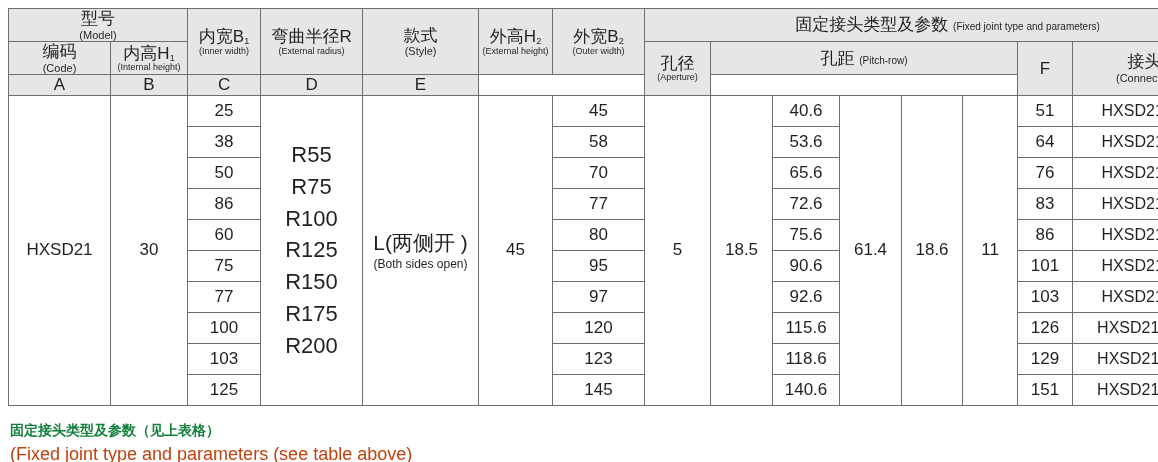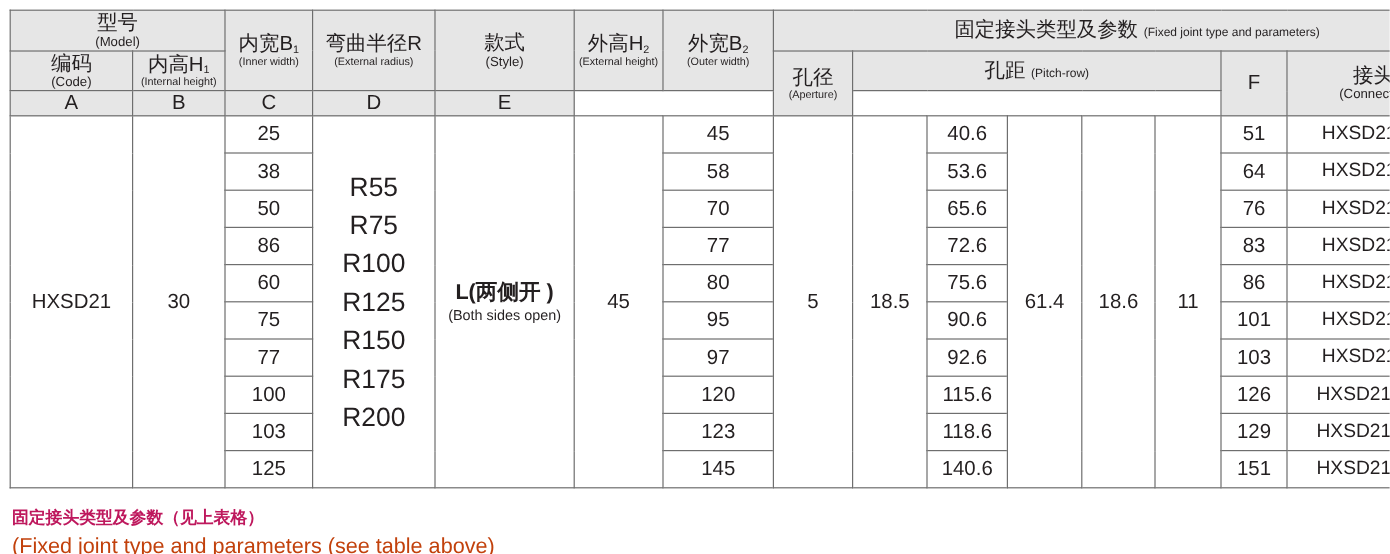--- a/index.html
+++ b/index.html
@@ -70,42 +70,41 @@
   tbody td.small {
     font-size: 16px;
   }
   .radius-cell {
     font-size: 22px;
     line-height: 1.45;
     padding: 2px 0;
     margin-top: 28px;
   }
   .style-cell-main {
-    font-size: 18px;
+    font-size: 21px;
     display: block;
     line-height: 1.2;
-    font-weight: bold;
   }
   .style-cell-sub {
     font-size: 12px;
     display: block;
     line-height: 1.2;
     margin-top: 2px;
   }
   .faded {
     color: #a0a0a0;
   }
   .footer {
     margin-top: 14px;
     padding-left: 2px;
   }
   .footer-cn {
     font-size: 14px;
     font-weight: bold;
-    color: #be185d;
+    color: #15803d;
     line-height: 1.5;
   }
   .footer-en {
     font-size: 18px;
     color: #c2410c;
     line-height: 1.5;
   }
 </style>
 </head>
 <body>

